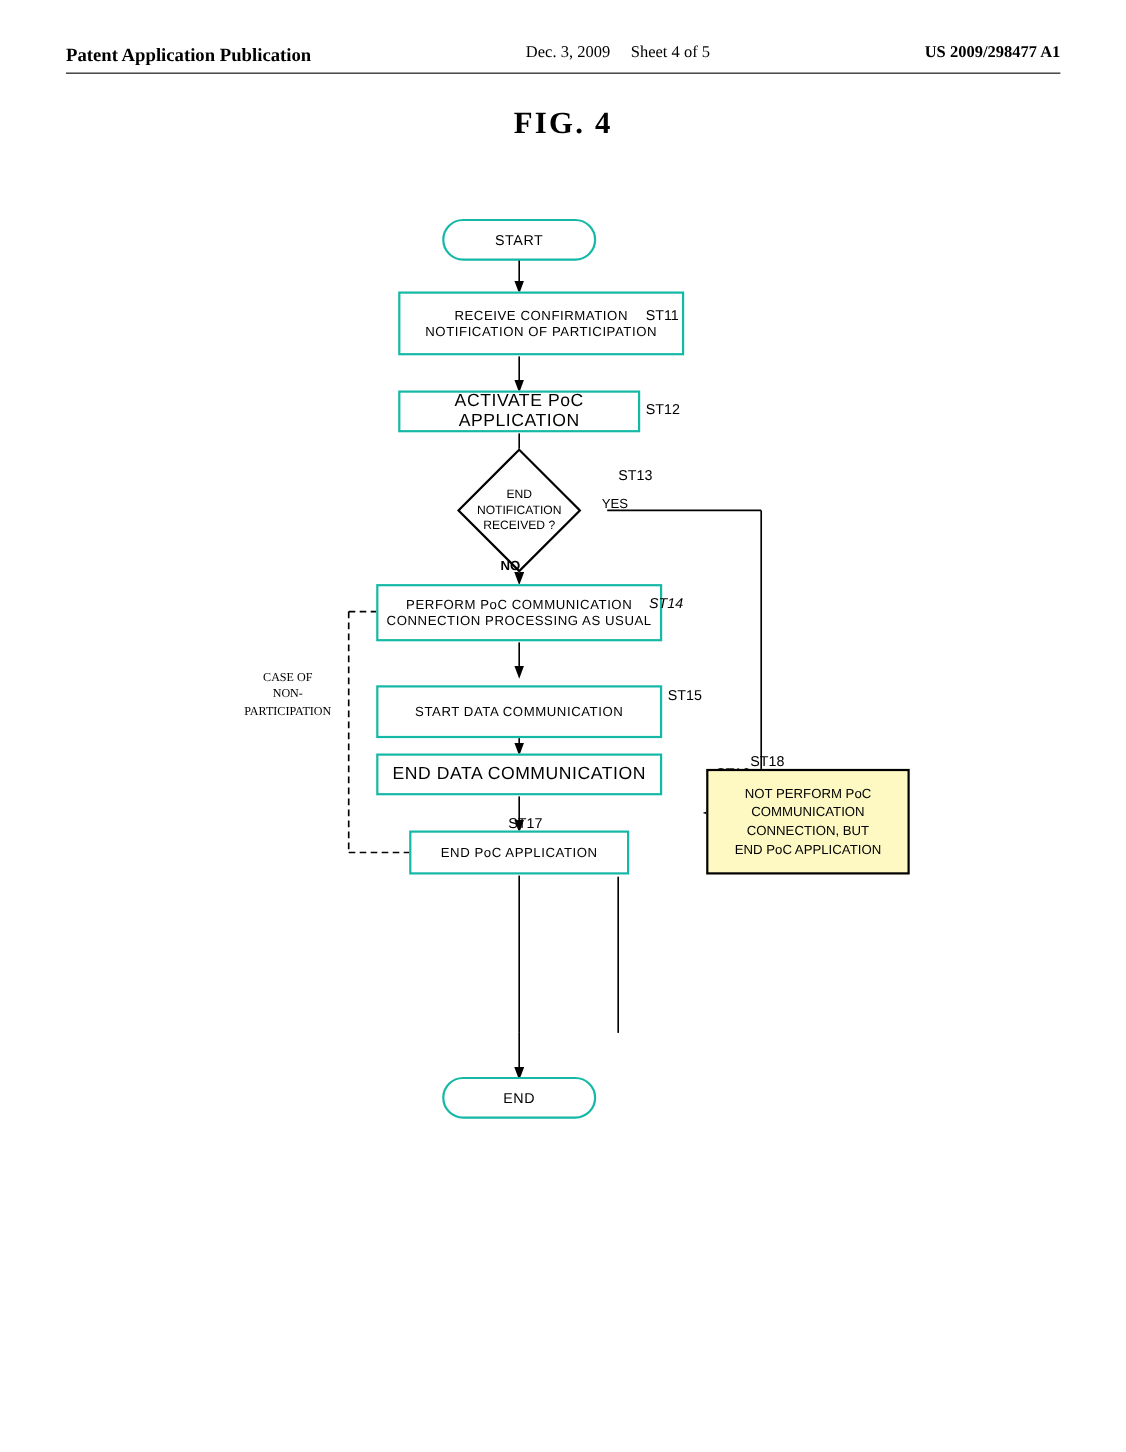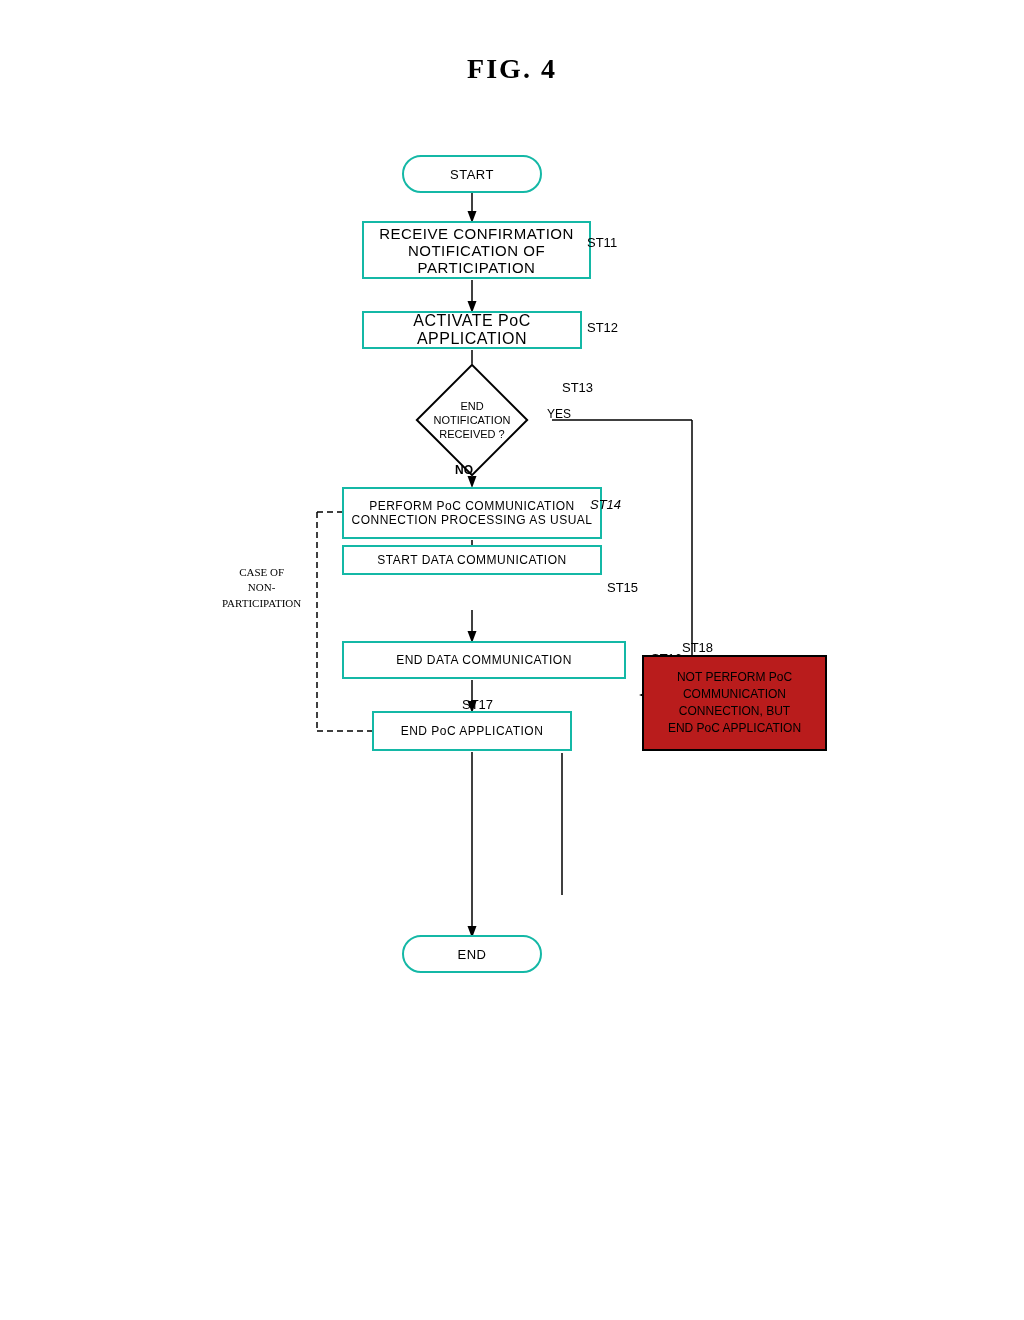--- a/index.html
+++ b/index.html
@@ -111,36 +111,45 @@
       line-height: 1.4;
     }
     .st-label {
       position: absolute;
       font-size: 13px;
       font-family: Arial, sans-serif;
     }
     .not-perform-box {
       position: absolute;
       border: 2px solid #000;
-      background: #b91c1c;
+      background: #fef9c3;
       display: flex;
       align-items: center;
       justify-content: center;
       text-align: center;
       font-size: 12px;
       font-family: Arial, sans-serif;
       line-height: 1.4;
       padding: 6px;
     }
   </style>
 </head>
 <body>
 
 <div class="page">
 
+  <div class="header">
+    <div class="header-left">Patent Application Publication</div>
+    <div class="header-center">
+      <span>Dec. 3, 2009</span>
+      &nbsp;&nbsp;&nbsp;
+      <span>Sheet 4 of 5</span>
+    </div>
+    <div class="header-right">US 2009/298477 A1</div>
+  </div>
 
   <div class="fig-title">FIG. 4</div>
 
   <div class="diagram">
 
     <svg class="flow-svg" viewBox="0 0 700 950" xmlns="http://www.w3.org/2000/svg">
       <defs>
         <marker id="arrow" markerWidth="8" markerHeight="8" refX="6" refY="3" orient="auto">
           <path d="M0,0 L0,6 L8,3 z" fill="#000"></path>
         </marker>
@@ -171,21 +180,21 @@
 
       <line x1="155" y1="377" x2="155" y2="596" stroke="#000" stroke-width="1.5" stroke-dasharray="6,4"></line>
       <line x1="155" y1="596" x2="238" y2="596" stroke="#000" stroke-width="1.5" stroke-dasharray="6,4" marker-end="url(#arrow)"></line>
       <line x1="155" y1="377" x2="244" y2="377" stroke="#000" stroke-width="1.5" stroke-dasharray="6,4"></line>
     </svg>
 
     <div class="box rounded" style="left:240px;top:20px;width:140px;height:38px;">
       <span>START</span>
     </div>
 
-    <div class="box" style="left:200px;top:86px;width:229px;height:58px;font-size:15px;">
+    <div class="box" style="left:200px;top:86px;width:260px;height:58px;font-size:12px;">
       <span style="white-space:pre-line">RECEIVE  CONFIRMATION
 NOTIFICATION  OF  PARTICIPATION</span>
     </div>
     <div class="st-label" style="left:425px;top:100px;">
       <span>ST11</span>
     </div>
 
     <div class="box" style="left:200px;top:176px;width:220px;height:38px;font-size:16px;">
       <span>ACTIVATE  PoC  APPLICATION</span>
     </div>
@@ -216,28 +225,28 @@
 CONNECTION  PROCESSING  AS  USUAL</span>
     </div>
     <div class="st-label" style="left:428px;top:362px;font-style:italic;">
       <span>ST14</span>
     </div>
 
     <div class="case-of-label" style="left:60px;top:430px;">
       <span>CASE  OF<br>NON-<br>PARTICIPATION</span>
     </div>
 
-    <div class="box" style="left:180px;top:410px;width:260px;height:30px;font-size:12px;">
+    <div class="box" style="left:180px;top:444px;width:260px;height:48px;font-size:12px;">
       <span>START  DATA  COMMUNICATION</span>
     </div>
     <div class="st-label" style="left:445px;top:445px;">
       <span>ST15</span>
     </div>
 
-    <div class="box" style="left:180px;top:506px;width:284px;height:38px;font-size:12px;">
+    <div class="box" style="left:180px;top:506px;width:260px;height:38px;font-size:16px;">
       <span>END  DATA  COMMUNICATION</span>
     </div>
     <div class="st-label" style="left:445px;top:516px;margin-left:44px;">
       <span>ST16</span>
     </div>
 
     <div class="box" style="left:210px;top:576px;width:200px;height:40px;font-size:12px;">
       <span>END  PoC  APPLICATION</span>
     </div>
     <div class="label" style="left:300px;top:562px;font-size:13px;">

